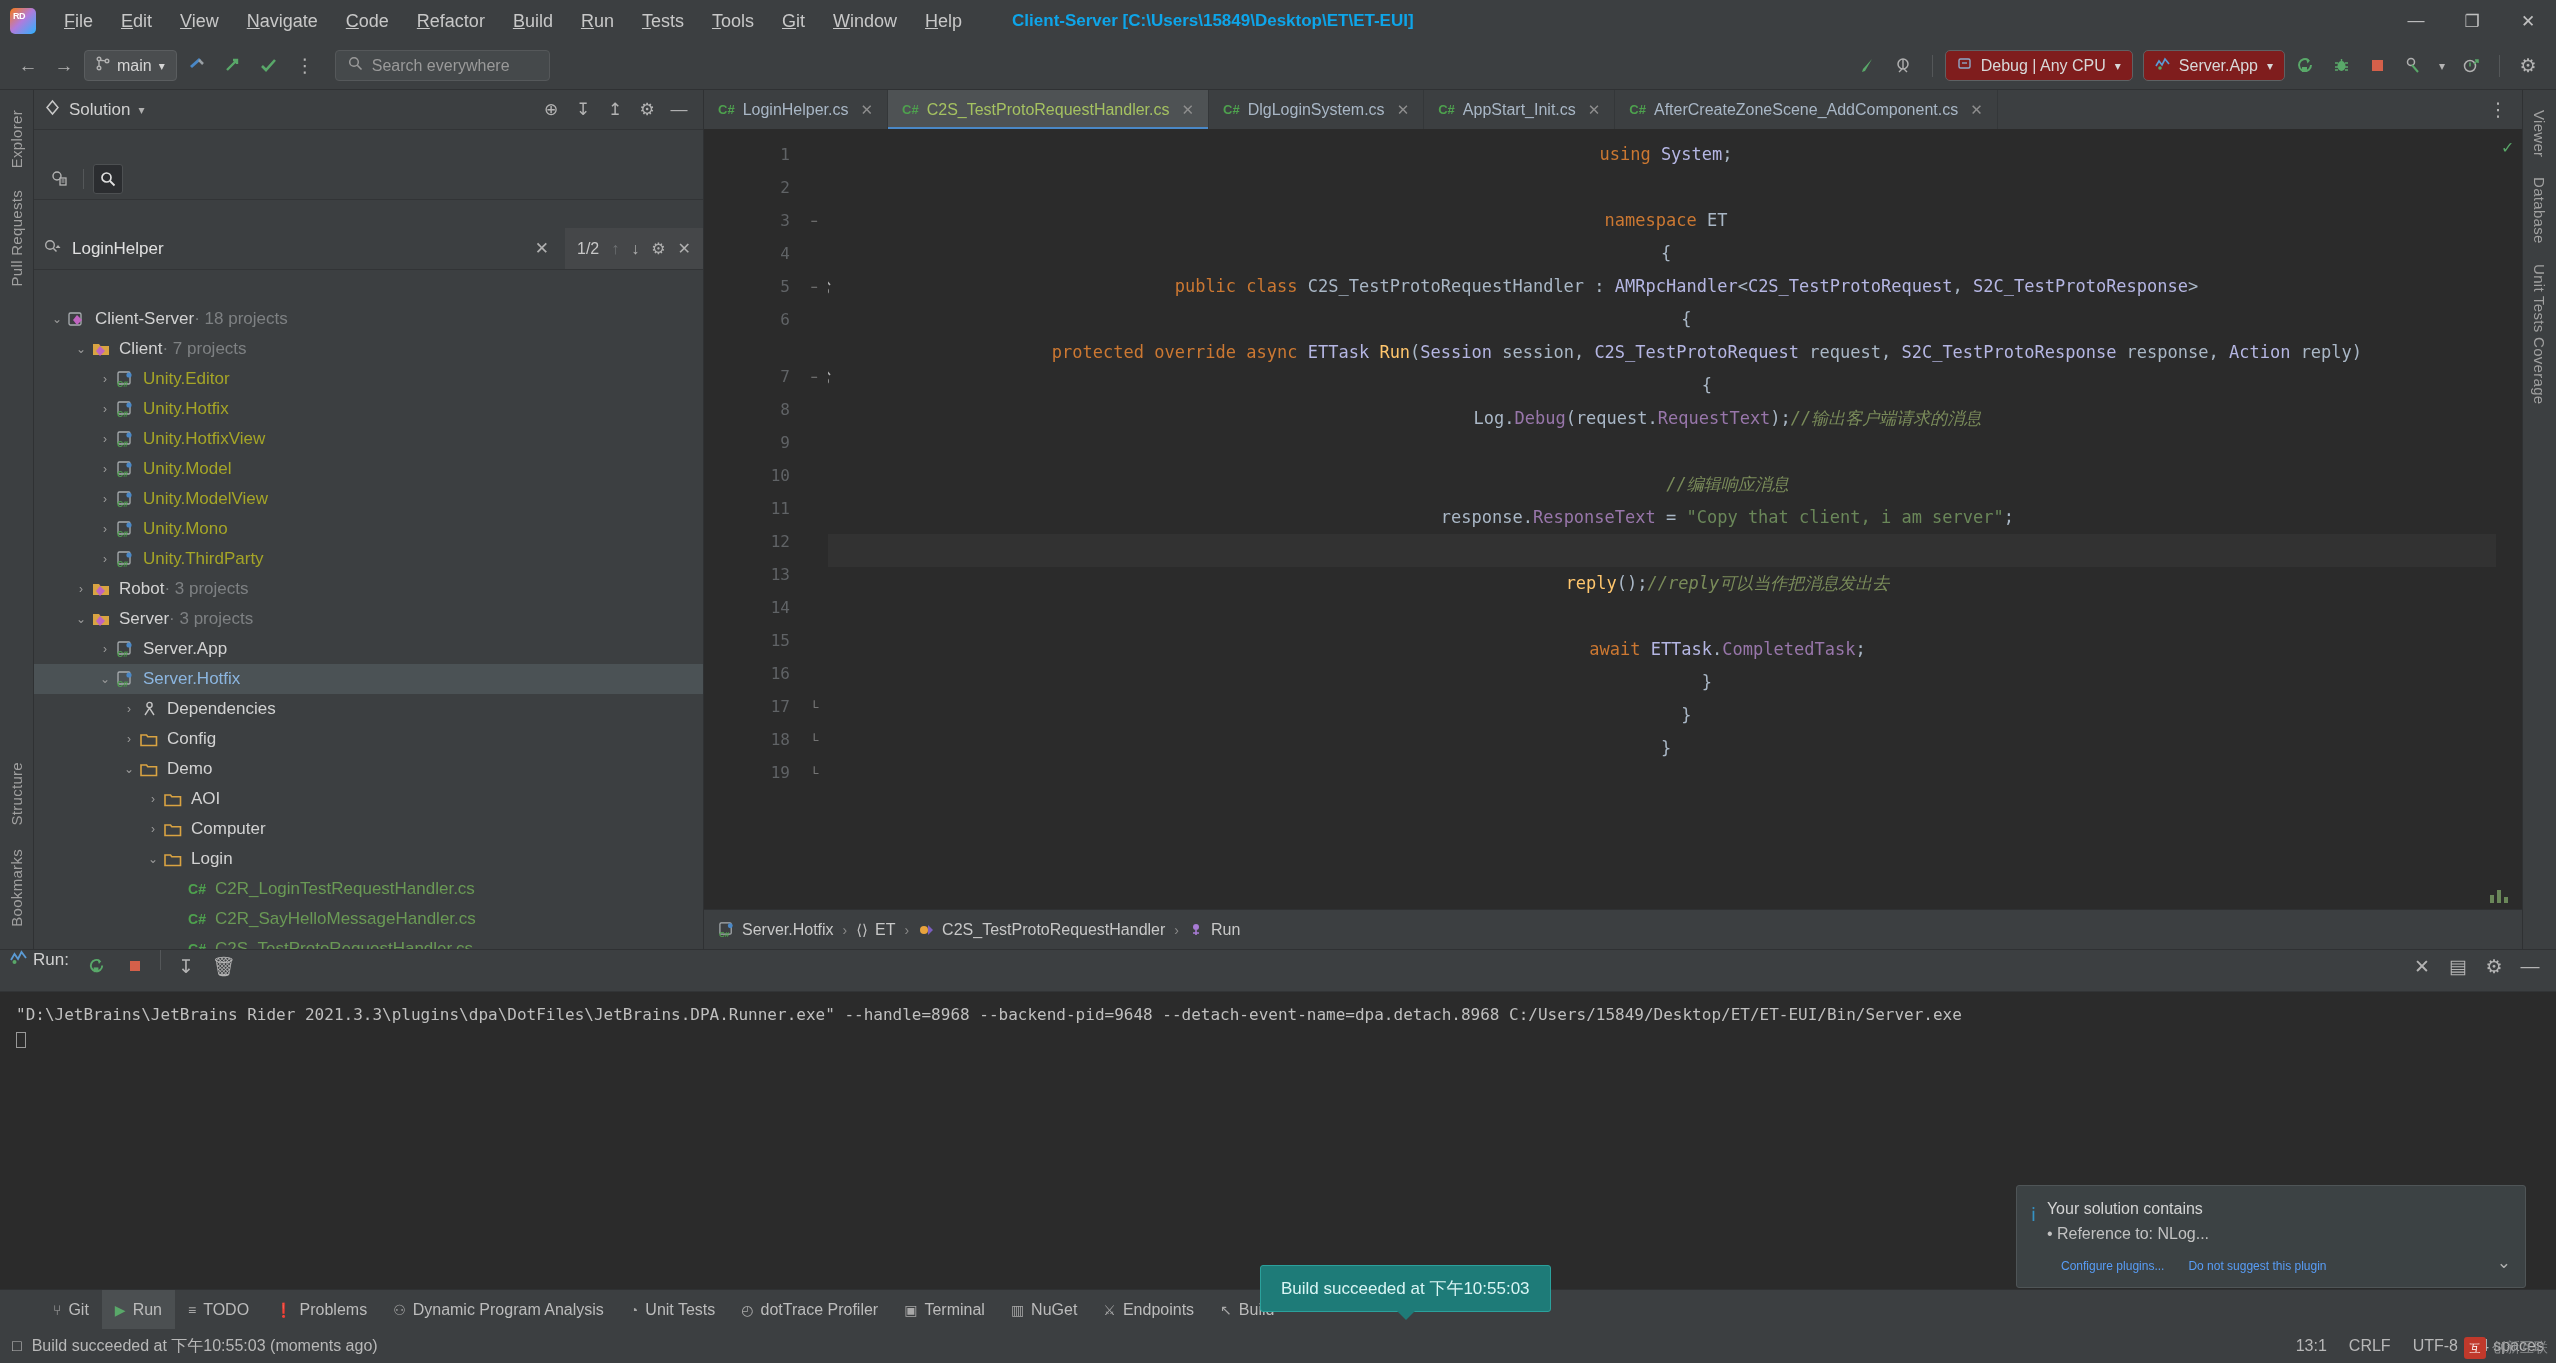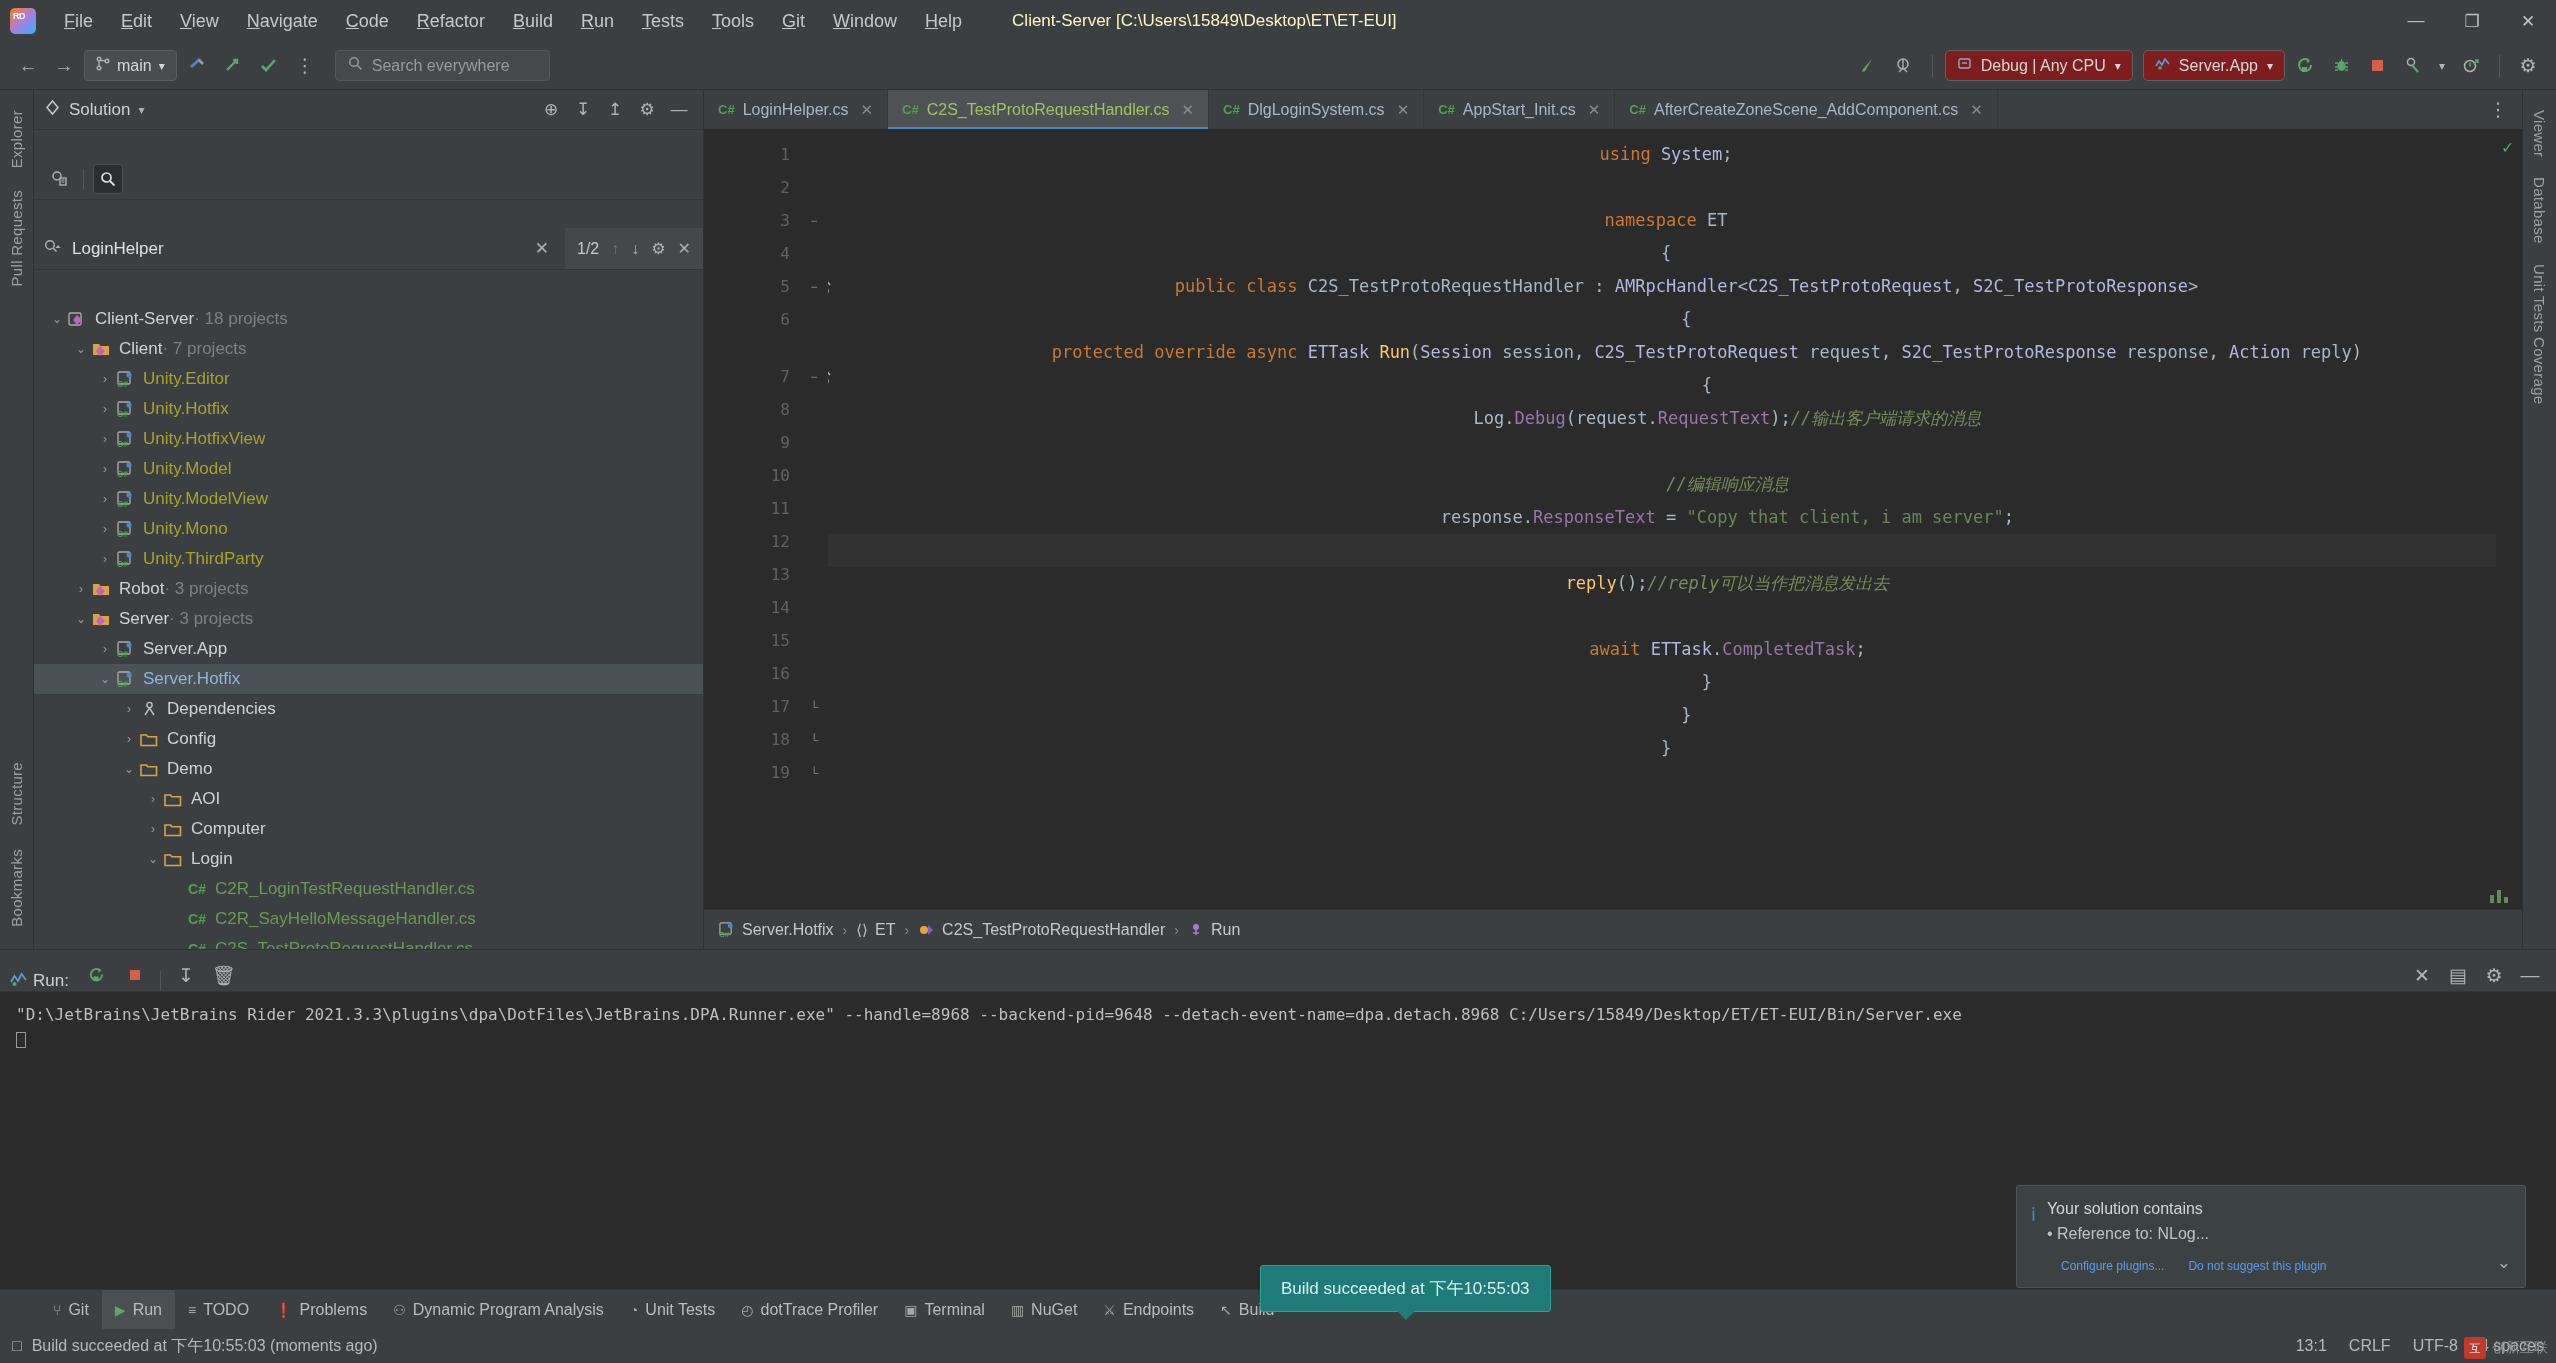--- a/index.html
+++ b/index.html
@@ -25,21 +25,21 @@
   .rd-logo::after {
     content: "RD"; position: absolute; left: 3px; top: 3px;
     font-size: 9px; color: #fff; font-weight: bold; letter-spacing: -.5px;
   }
   .menu-item {
     font-size: 18px; color: #c8c8c8; padding: 4px 14px; cursor: default;
     white-space: nowrap;
   }
   .menu-item .mn { text-decoration: underline; }
   .win-title {
-    font-size: 17px; color: #fef9c3; margin-left: 36px; white-space: nowrap;
+    font-size: 17px; color: #0ea5e9; margin-left: 36px; white-space: nowrap; font-weight: bold;
   }
   .win-controls { margin-left: auto; display: flex; align-items: center; gap: 0; }
   .win-btn {
     width: 56px; height: 42px; display: flex; align-items: center; justify-content: center;
     color: #c0c0c0; font-size: 17px;
   }
 
   
   .toolbar {
     height: 48px; display: flex; align-items: center; flex-shrink: 0;
@@ -209,21 +209,21 @@
     border-top:1px solid #2f3133;
   }
   .bc-sep { color:#8a8a8a; font-size:14px; }
 
   
   .run-panel {
     height: 340px; background:#3c3f41; display:flex; flex-direction:column;
     flex-shrink:0; border-top:1px solid #2f3133;
   }
   .run-header {
-    height:42px; display:flex; align-items:flex-end; padding:0 10px; gap:6px;
+    height:42px; display:flex; align-items:flex-start; padding:0 10px; gap:6px;
     border-bottom:1px solid #323436;
   }
   .run-title { font-size:17px; color:#d0d0d0; margin-right:6px; }
   .run-hdr-right { margin-left:auto; display:flex; align-items:center; gap:4px; }
   .console {
     flex:1; background:#2b2b2b; padding:10px 16px; overflow:hidden;
     font-family:"DejaVu Sans Mono", monospace; font-size:16px; color:#bfbfbf;
     position:relative;
   }
   .console-line { white-space:pre; line-height:26px; }

